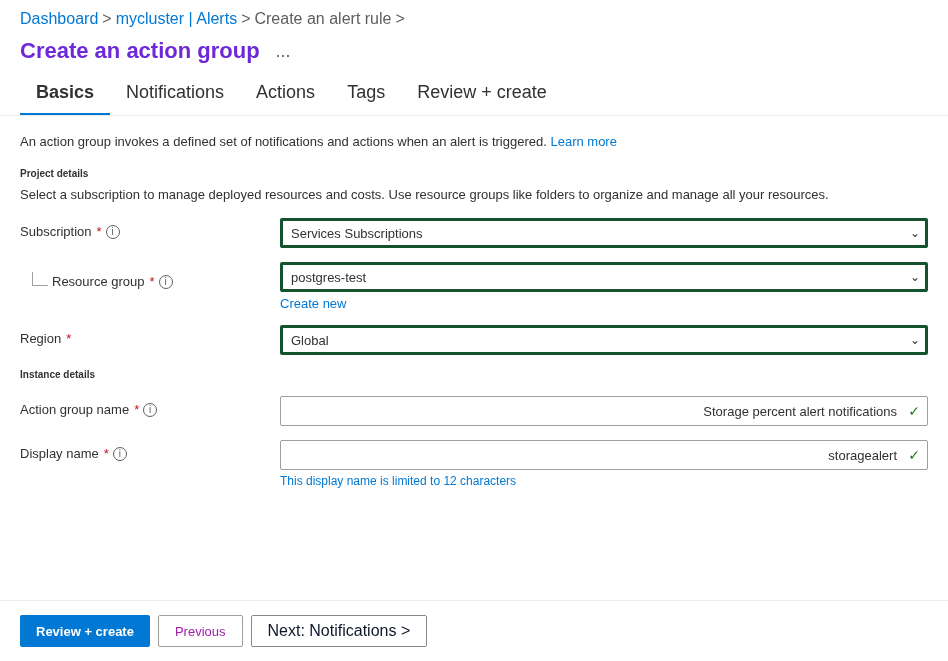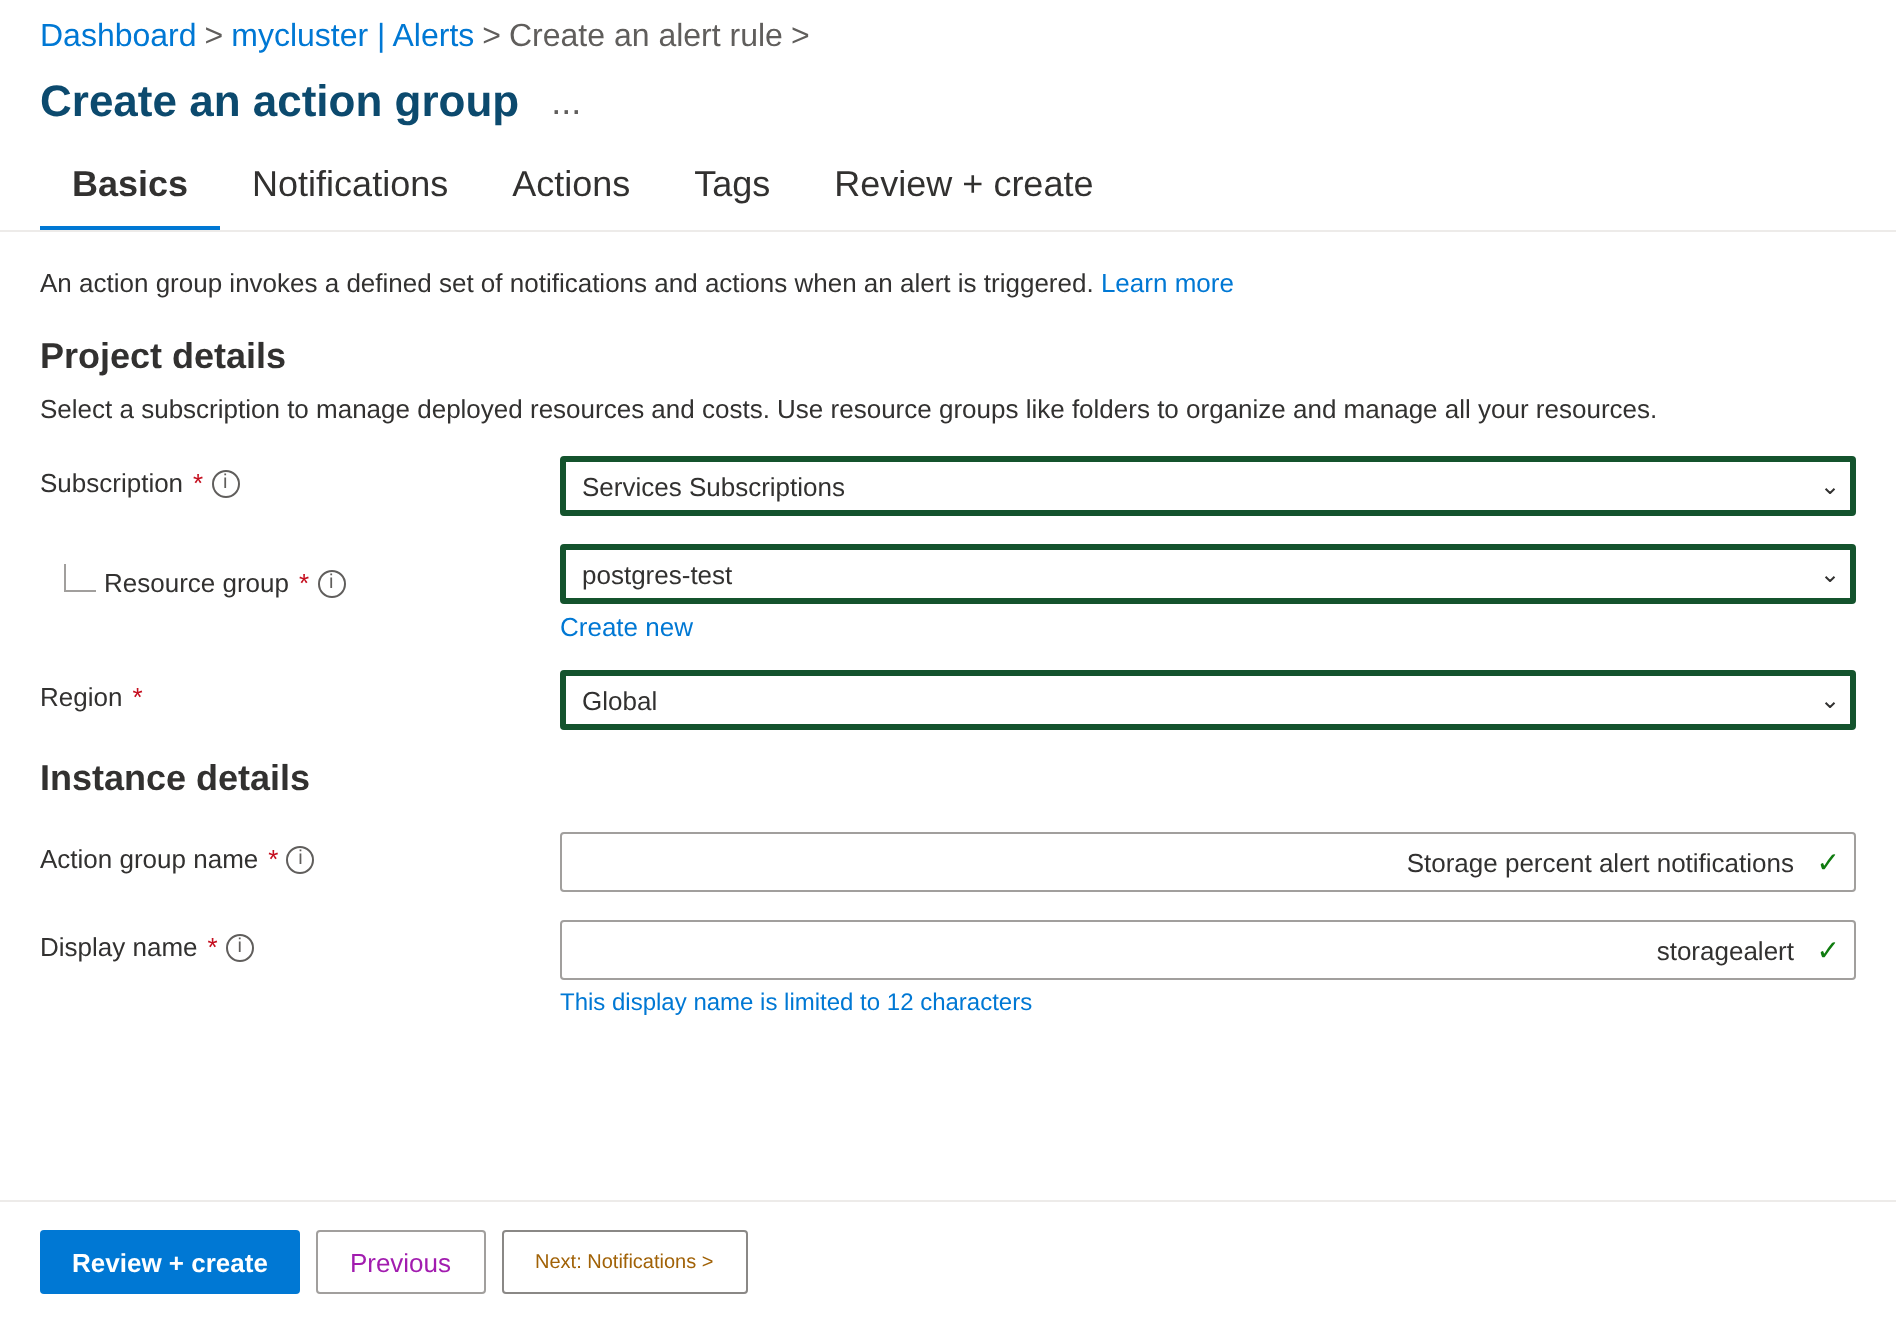--- a/index.html
+++ b/index.html
@@ -38,21 +38,21 @@
     }
     .page-title-row {
       padding: 6px 20px 10px 20px;
       display: flex;
       align-items: center;
       gap: 10px;
     }
     .page-title {
       font-size: 22px;
       font-weight: 600;
-      color: #0c4a6e;
+      color: #6d28d9;
     }
     .ellipsis-btn {
       font-size: 18px;
       color: #605e5c;
       cursor: pointer;
       background: none;
       border: none;
       padding: 2px 6px;
       border-radius: 2px;
     }
@@ -89,21 +89,21 @@
       color: #323130;
       margin-bottom: 16px;
       line-height: 1.5;
     }
     .description-row a {
       color: #0078d4;
       text-decoration: none;
     }
 
     .section-title {
-      font-size: 18px;
+      font-size: 10px;
       font-weight: 600;
       color: #323130;
       margin-bottom: 6px;
     }
     .section-sub {
       font-size: 13px;
       color: #323130;
       margin-bottom: 14px;
       line-height: 1.5;
     }
@@ -264,24 +264,24 @@
       color: #a21caf;
       border: 1px solid #a19f9d;
       border-radius: 2px;
       font-size: 13px;
       cursor: pointer;
     }
     .btn-outline {
       height: 32px;
       padding: 0 16px;
       background: #fff;
-      color: #a16207;
+      color: #0f172a;
       border: 1px solid #8a8886;
       border-radius: 2px;
-      font-size: 10px;
+      font-size: 16px;
       cursor: pointer;
       text-align: right;
     }
   </style>
 </head>
 <body>
 
 <div class="page-container">
 
   <div class="breadcrumb-bar">

